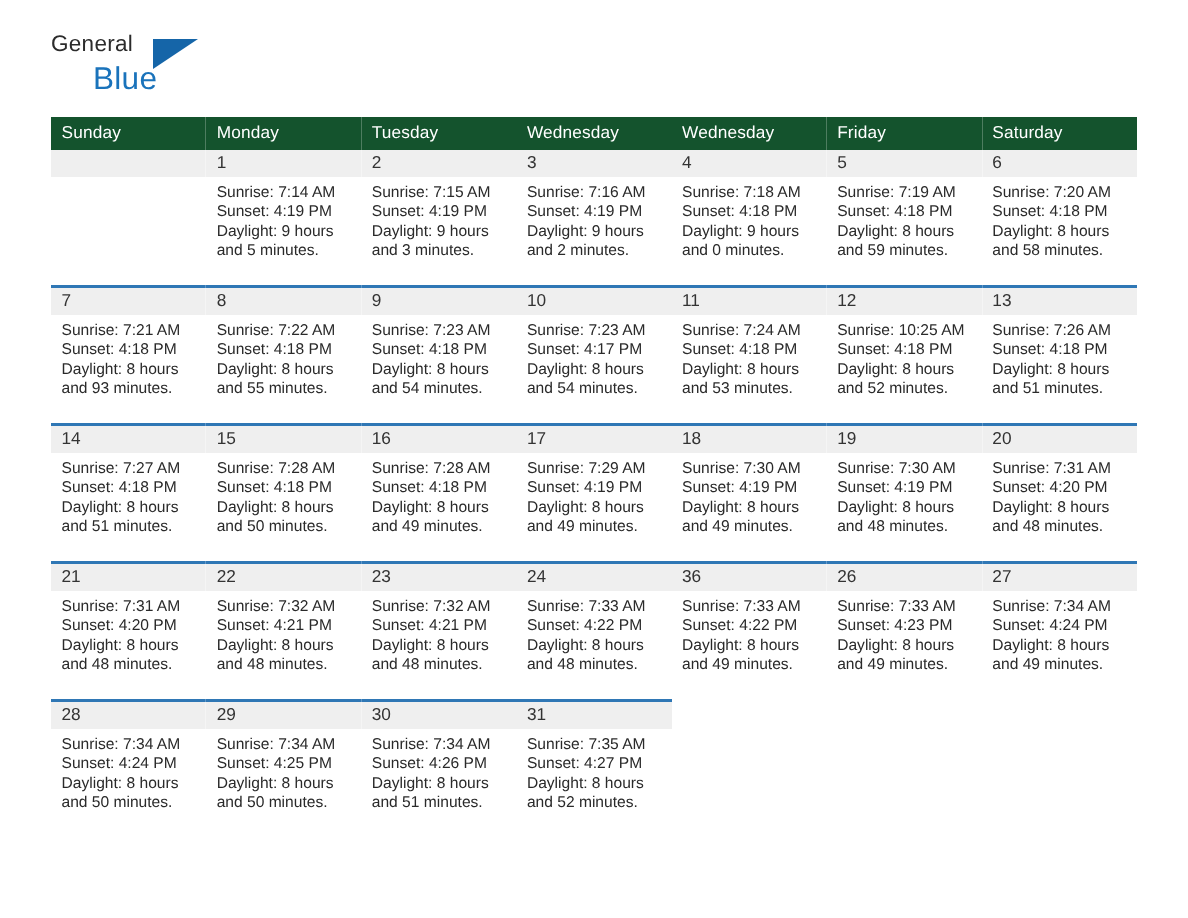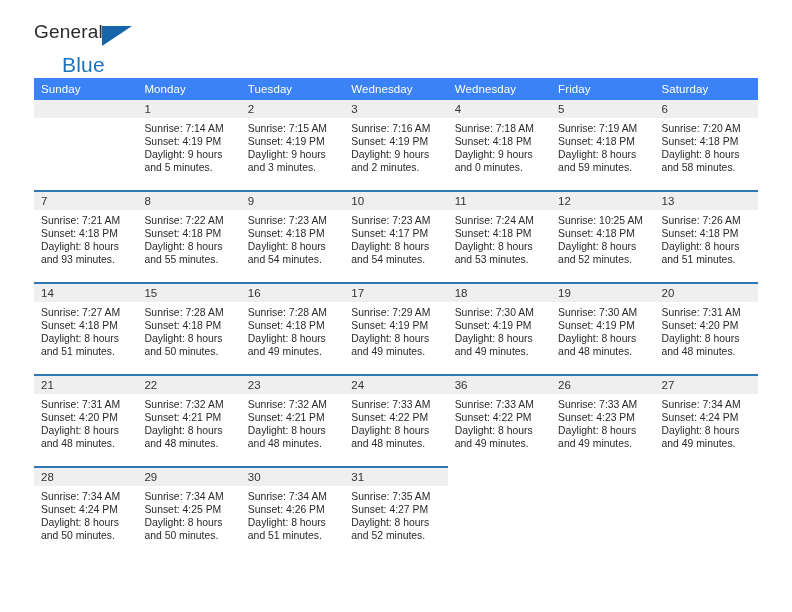--- a/index.html
+++ b/index.html
@@ -34,29 +34,29 @@
   .logo {
     position: relative;
     width: 110px;
     height: 48px;
     flex: 0 0 auto;
   }
   .logo-general {
     position: absolute;
     left: 0;
     top: 0;
-    font-size: 19px;
+    font-size: 15px;
     letter-spacing: .2px;
     color: #2b2b2b;
     line-height: 1;
   }
   .logo-blue {
     position: absolute;
     left: 28px;
-    top: 32px;
+    top: 20px;
     font-size: 21px;
     letter-spacing: .2px;
     color: #1a73bb;
     line-height: 1;
   }
   .logo-triangle {
     position: absolute;
     left: 68px;
     top: 4px;
     width: 0;
@@ -86,21 +86,21 @@
   
   .calendar {
     width: 724px;
     border-collapse: collapse;
     table-layout: fixed;
     margin-top: 6px;
   }
   .calendar col { width: 103.43px; }
 
   thead th {
-    background: #3b82f6;
+    background: #14532d;
     color: #ffffff;
     font-size: 11.5px;
     font-weight: normal;
     text-align: left;
     padding: 5px 0 5px 7px;
     letter-spacing: .1px;
   }
 
   tbody td {
     vertical-align: top;

